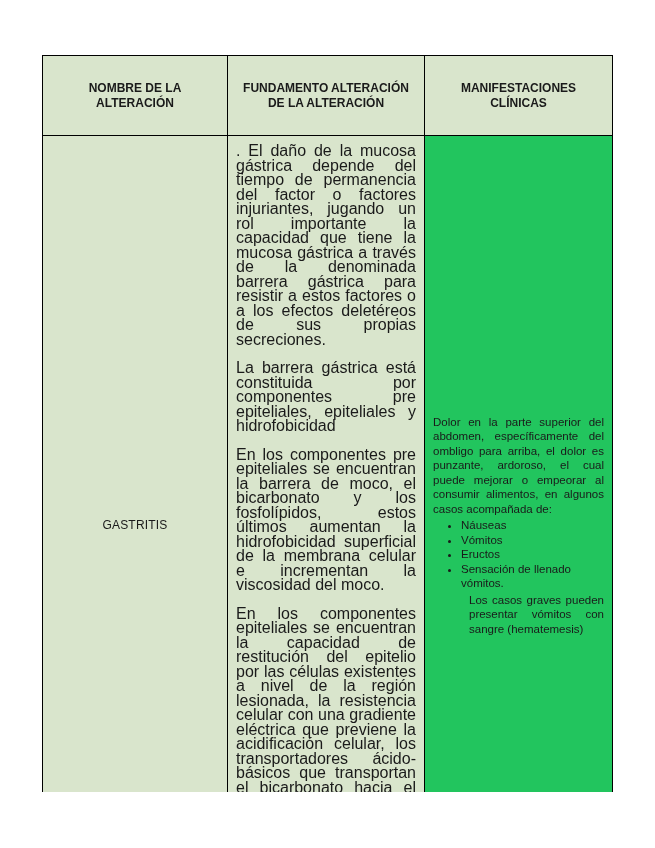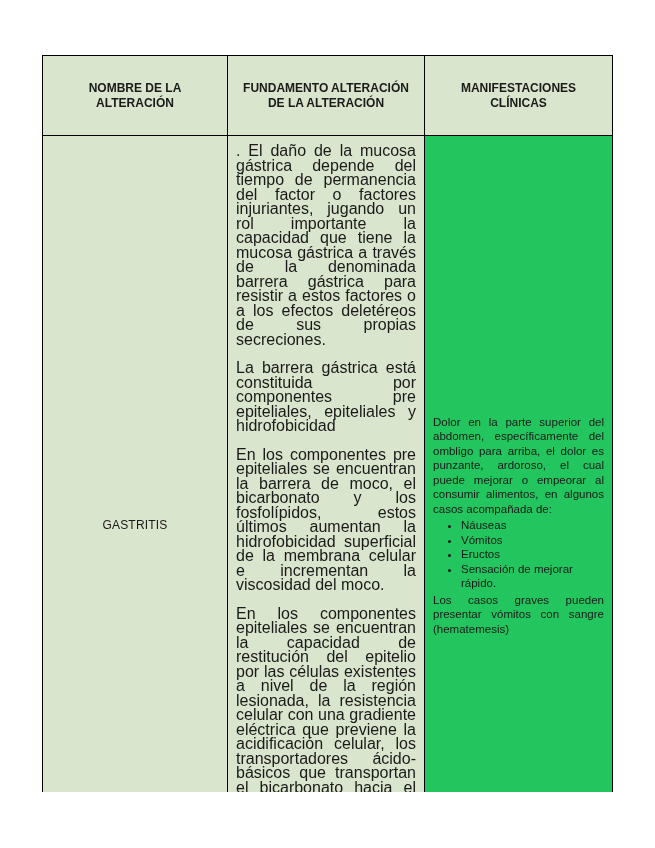--- a/index.html
+++ b/index.html
@@ -75,21 +75,21 @@
     line-height: 14.5px;
     text-align: justify;
   }
   td.clinical-cell ul {
     list-style: disc;
     margin: 2px 0 2px 14px;
     padding-left: 14px;
     text-align: left;
   }
   td.clinical-cell li { margin: 0; }
-  td.clinical-cell .outro { text-align: justify; }
+  td.clinical-cell .outro { text-align: justify; margin-left: 36px; }
 </style>
 </head>
 <body>
 
 <div class="page">
   <table class="alteration-table">
     <colgroup>
       <col class="c1">
       <col class="c2">
       <col class="c3">
@@ -109,20 +109,20 @@
           <p>La barrera gástrica está constituida por componentes pre epiteliales, epiteliales y hidrofobicidad</p>
           <p>En los componentes pre epiteliales se encuentran la barrera de moco, el bicarbonato y los fosfolípidos, estos últimos aumentan la hidrofobicidad superficial de la membrana celular e incrementan la viscosidad del moco.</p>
           <p>En los componentes epiteliales se encuentran la capacidad de restitución del epitelio por las células existentes a nivel de la región lesionada, la resistencia celular con una gradiente eléctrica que previene la acidificación celular, los transportadores ácido-básicos que transportan el bicarbonato hacia el moco y a los tejidos subepiteliales y extraen el ácido de estos sitios, los factores de crecimiento epitelial, las prostaglandinas y el óxido nítrico.</p>
         </td>
         <td class="clinical-cell">
           <div class="intro">Dolor en la parte superior del abdomen, específicamente del ombligo para arriba, el dolor es punzante, ardoroso, el cual puede mejorar o empeorar al consumir alimentos, en algunos casos acompañada de:</div>
           <ul>
             <li>Náuseas</li>
             <li>Vómitos</li>
             <li>Eructos</li>
-            <li>Sensación de mejorar rápido.</li>
+            <li>Sensación de llenado vómitos.</li>
           </ul>
           <div class="outro">Los casos graves pueden presentar vómitos con sangre (hematemesis)</div>
         </td>
       </tr>
     </tbody>
   </table>
 </div>
 
 </body></html>

